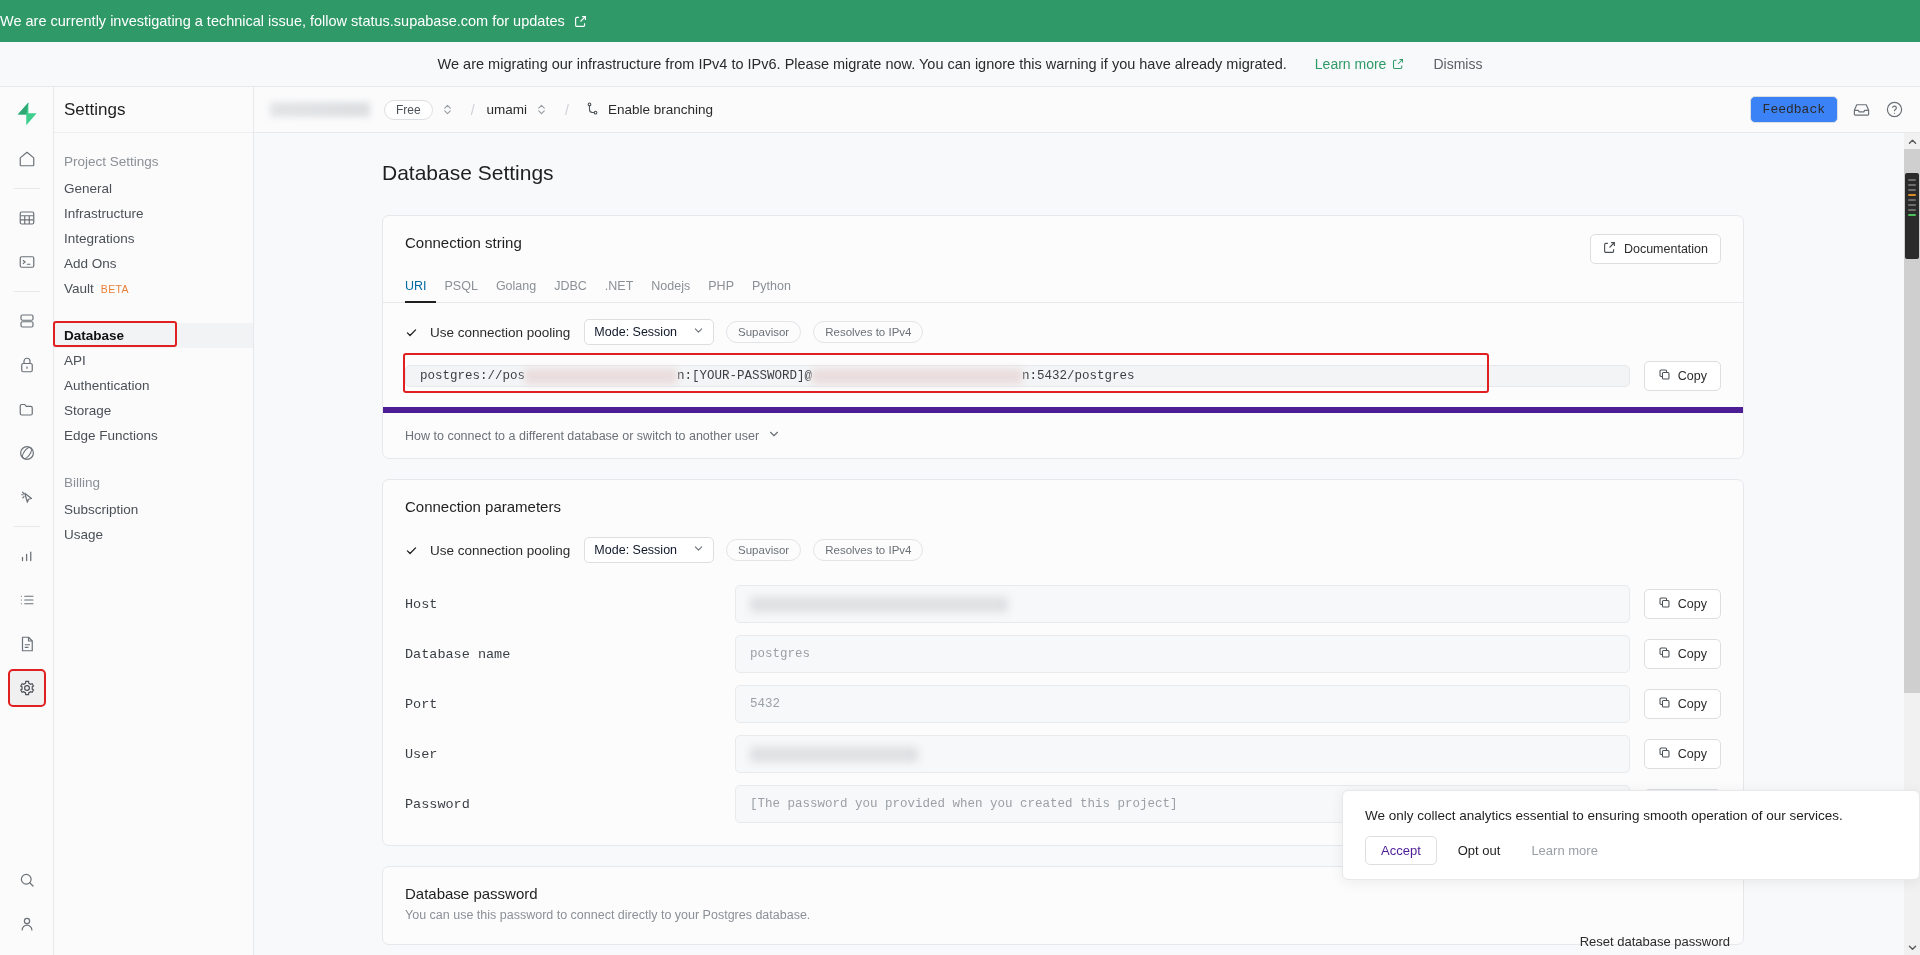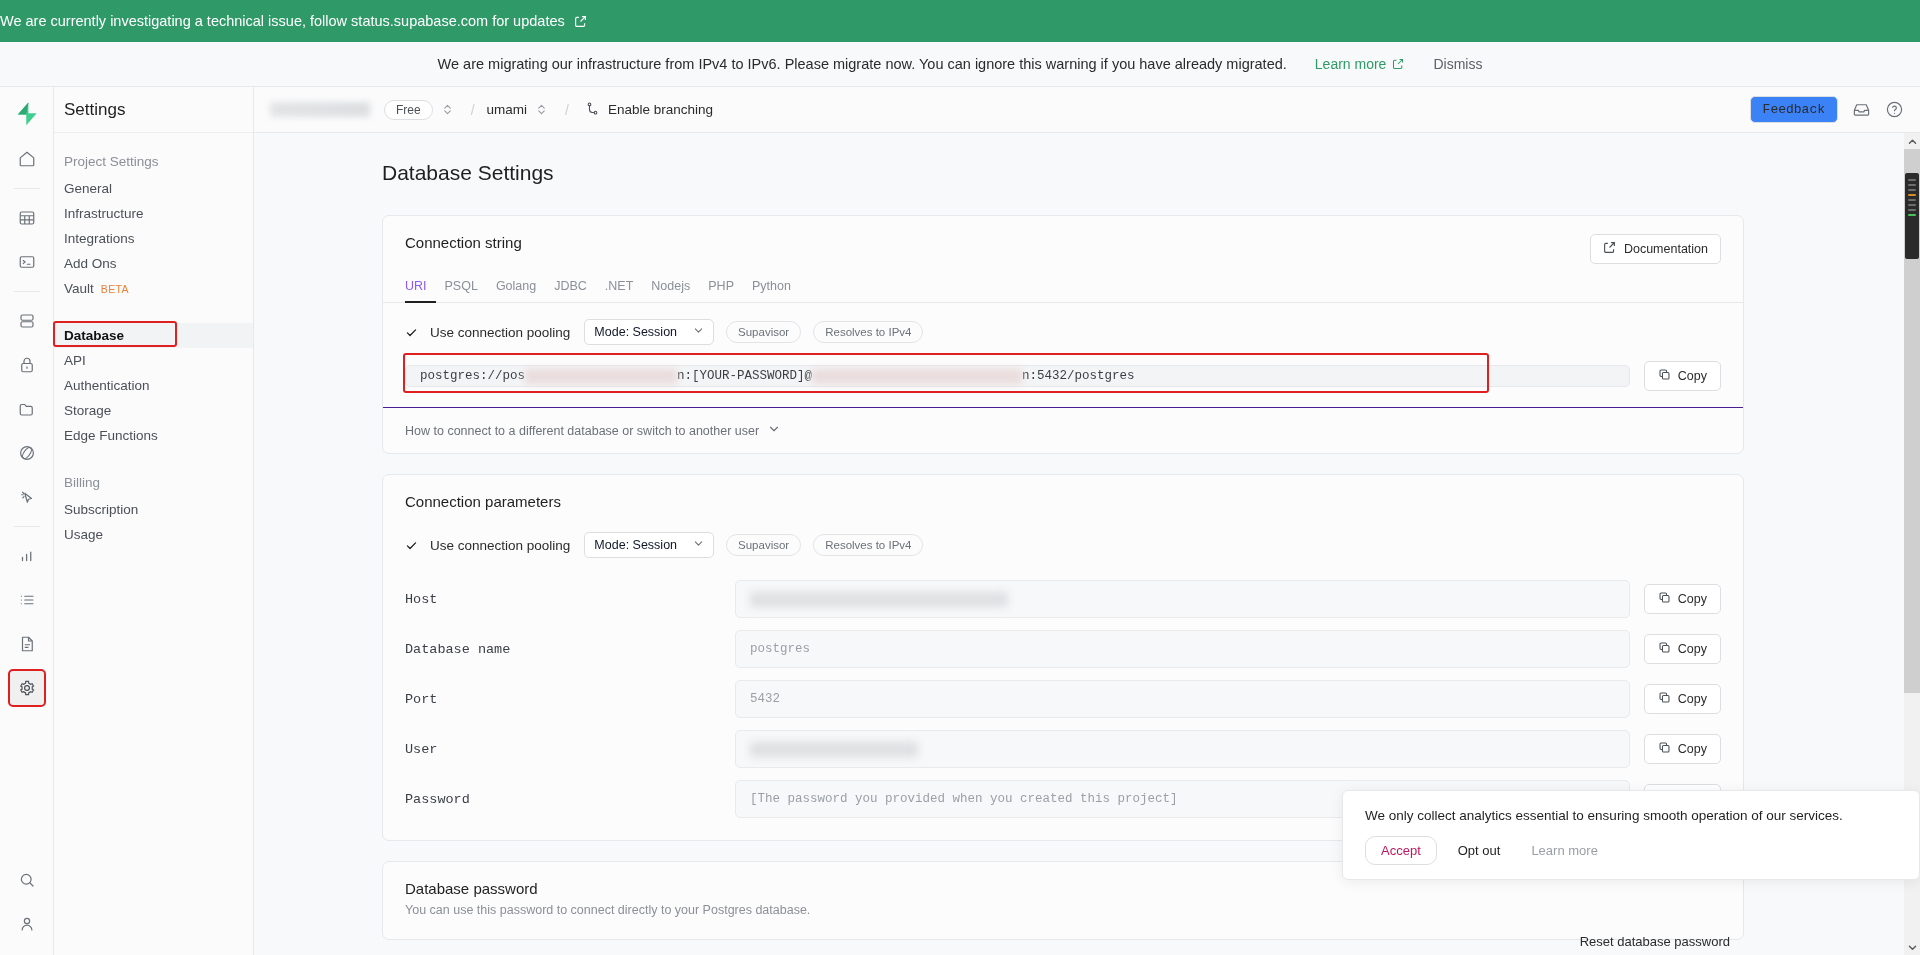--- a/index.html
+++ b/index.html
@@ -144,21 +144,21 @@
     border: 1px solid #dcdfe2; background: #fff; border-radius: 5px;
     font-size: 12.5px; color: #2b2b2b; padding: 6px 12px; cursor: pointer;
   }
 
   .tabs { display: flex; gap: 0; padding: 12px 22px 0 22px; }
   .tab {
     font-size: 12.5px; color: #8b9096; padding: 3px 9px 8px 9px; cursor: pointer;
     border-bottom: 2px solid transparent;
   }
   .tab:first-child { padding-left: 0; }
-  .tab.active { color: #8b5cf6; border-bottom-color: #1f1f1f; }
+  .tab.active { color: #0369a1; border-bottom-color: #1f1f1f; }
   .tabs-underline { height: 1px; background: #e6e8eb; margin: -1px 0 0 0; }
 
   .pool-row {
     display: flex; align-items: center; gap: 12px;
     padding: 16px 22px; font-size: 13.5px; color: #2b2b2b;
   }
   .check {
     width: 13px; height: 13px; display: inline-flex; align-items: center; justify-content: center;
     color: #1f1f1f;
   }
@@ -191,21 +191,21 @@
   .redact-b { width: 210px; height: 15px; display:inline-block; background:#eadcdc; filter: blur(3.5px); border-radius:2px;}
 
   .copy-btn {
     display: inline-flex; align-items: center; gap: 7px;
     border: 1px solid #dcdfe2; background: #fff; border-radius: 5px;
     font-size: 12.5px; color: #2b2b2b; padding: 6px 13px; cursor: pointer;
     flex: 0 0 auto;
   }
 
   .card-footer {
-    border-top: 1px solid #4c1d95; padding: 15px 22px;
+    border-top: 6px solid #4c1d95; padding: 15px 22px;
     font-size: 12.5px; color: #6b7177; display: flex; align-items: center; gap: 9px;
     cursor: pointer;
   }
 
   .param-row {
     display: flex; align-items: center; padding: 6px 22px 6px 22px;
   }
   .param-label { width: 330px; flex: 0 0 330px; font-size: 13.5px; color: #3a3f45; font-family: Liberation Mono, monospace; }
   .param-field {
     flex: 1 1 auto; display: flex; align-items: center; gap: 14px;
@@ -222,22 +222,22 @@
   
   .cookie-banner {
     position: absolute; right: 0px; bottom: 75px; width: 578px;
     background: #fff; border: 1px solid #e6e8eb; border-radius: 6px;
     box-shadow: 0 2px 14px rgba(0,0,0,.07);
     padding: 17px 22px 14px 22px; z-index: 40;
   }
   .cookie-text { font-size: 13.5px; color: #1f1f1f; margin-bottom: 13px; }
   .cookie-actions { display: flex; align-items: center; gap: 6px; }
   .cookie-accept {
-    border: 1px solid #dcdfe2; background: #fff; border-radius: 10px;
-    font-size: 13px; color: #be185d; padding: 6px 15px; cursor: pointer;
+    border: 1px solid #dcdfe2; background: #fff; border-radius: 5px;
+    font-size: 13px; color: #4c1d95; padding: 6px 15px; cursor: pointer;
   }
   .cookie-opt {
     border: 1px solid transparent; background: transparent;
     font-size: 13px; color: #1f1f1f; padding: 6px 14px; cursor: pointer;
   }
   .cookie-learn {
     font-size: 13px; color: #9aa0a6; padding: 6px 10px; cursor: pointer;
   }
 
   .reset-pw-btn {

